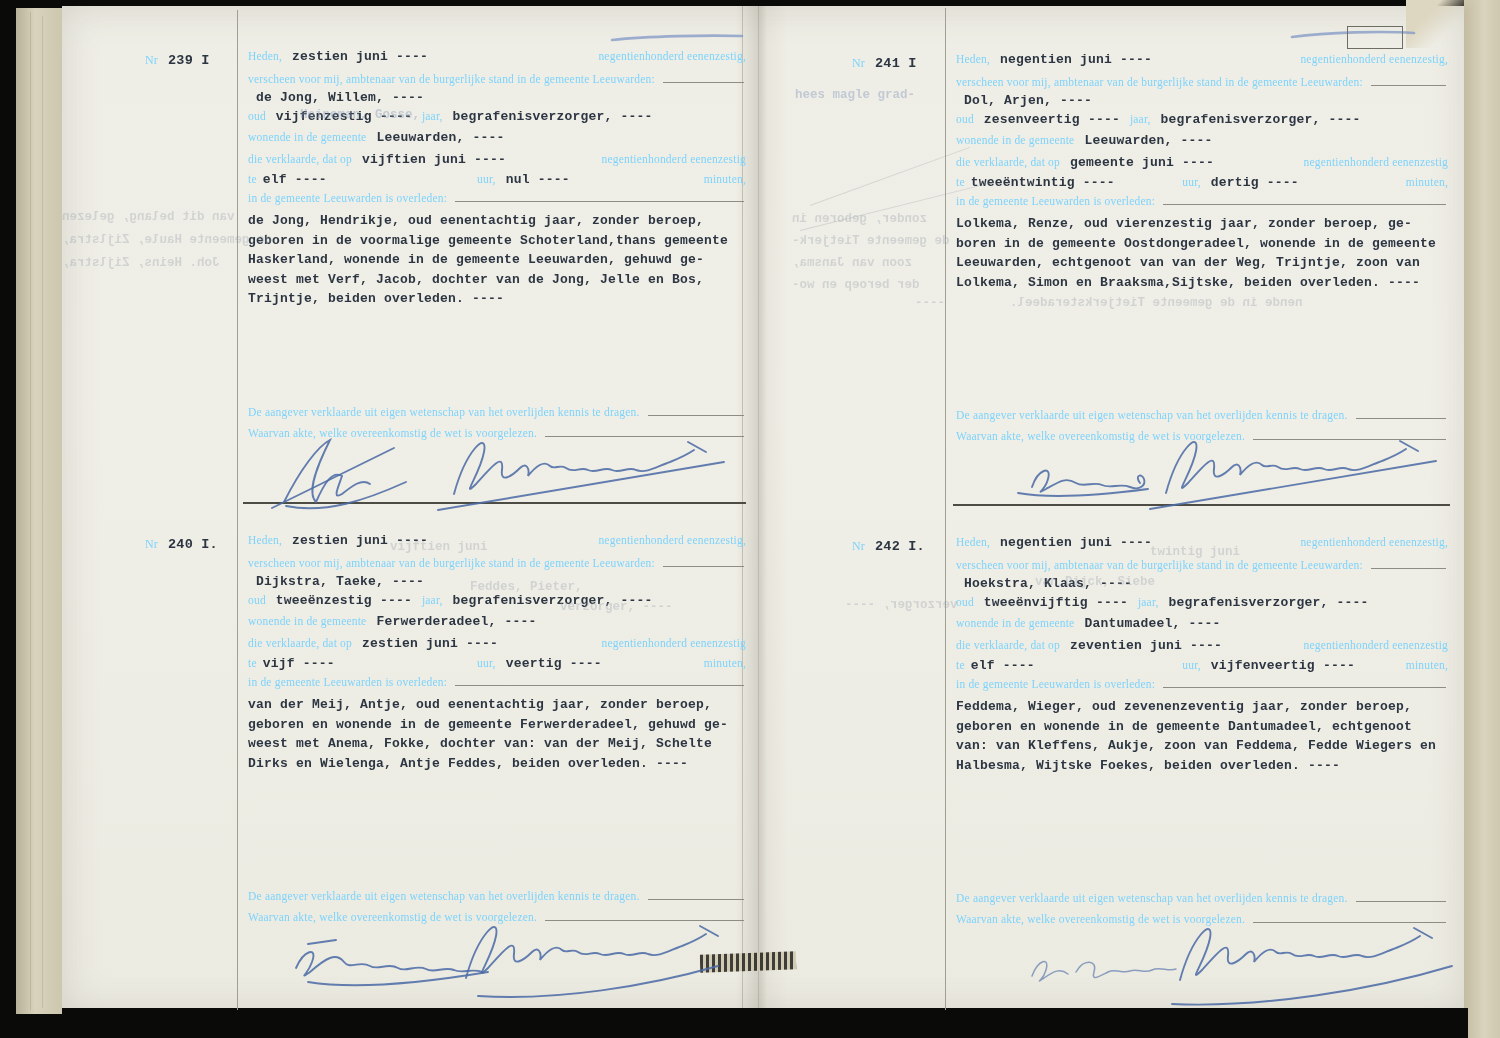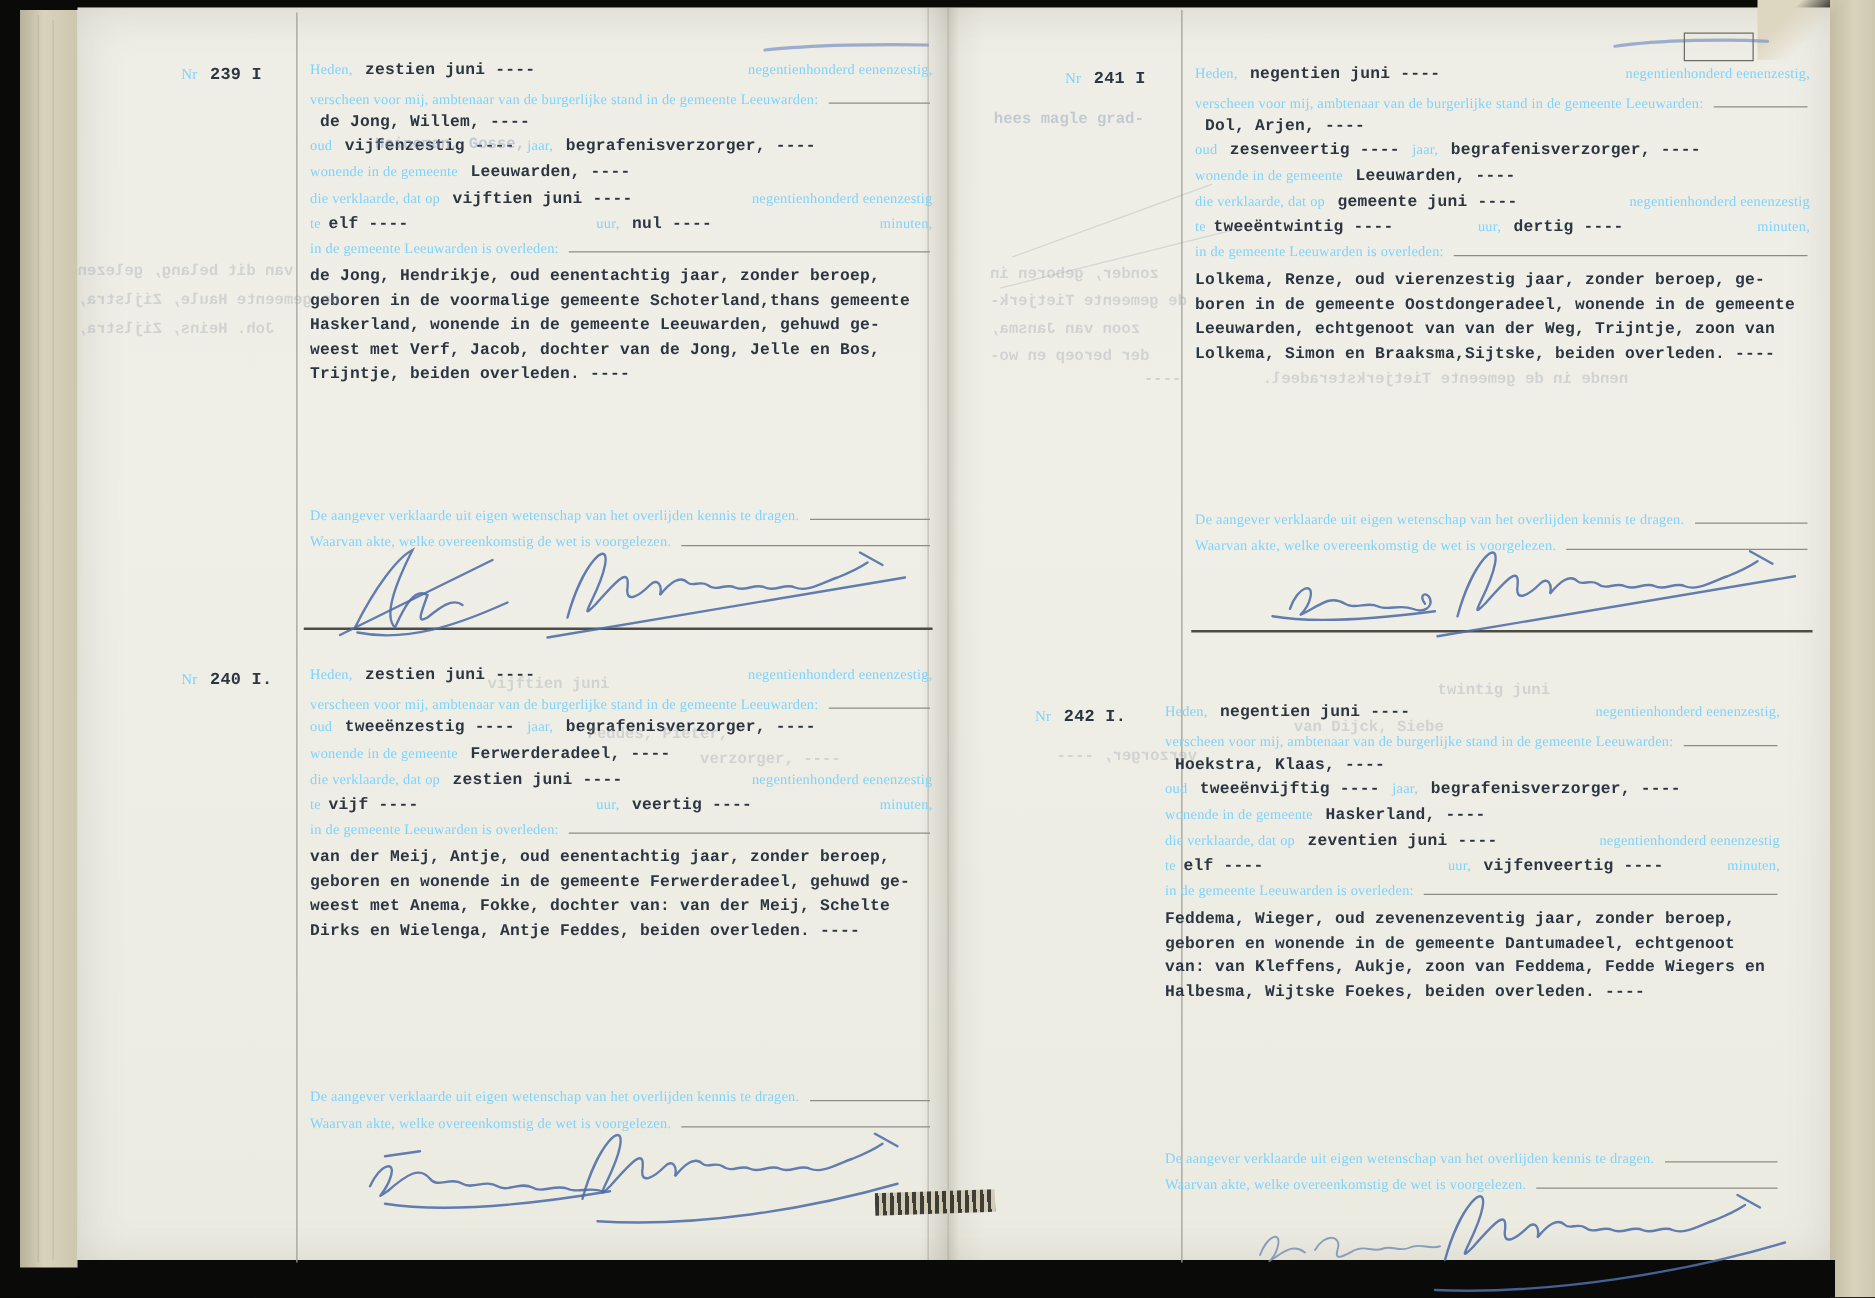--- a/index.html
+++ b/index.html
@@ -166,20 +166,23 @@
     </div>
     <div class="col" style="left:188px;top:2px;width:498px;">
       <div class="fl l1">
         <span><span class="print">Heden,</span><span class="gap10"></span><span class="mono">zestien juni ----</span></span>
         <span class="print">negentienhonderd eenenzestig,</span>
       </div>
       <div class="fl l2">
         <span class="print">verscheen voor mij, ambtenaar van de burgerlijke stand in de gemeente Leeuwarden:</span>
           <span class="tail"></span>
       </div>
+      <div class="fl l3">
+        <span class="mono">Dijkstra, Taeke, ----</span>
+      </div>
       <div class="fl l4">
         <span class="print">oud</span>
           <span class="gap10"></span>
           <span class="mono">tweeënzestig ----</span>
           <span class="gap10"></span>
           <span class="print">jaar,</span>
           <span class="gap10"></span>
           <span class="mono">begrafenisverzorger, ----</span>
       </div>
       <div class="fl l5">
@@ -289,21 +292,21 @@
         </svg>
         <svg class="ink" style="left:182px;top:-26px;" width="310" height="95" title="ambtenaar van de burgerlijke stand">
           <path d="M28,72 C40,28 62,8 58,30 C54,52 34,78 50,62 C66,44 78,30 76,48 C74,62 86,54 94,46 C100,40 104,46 102,54 C110,44 118,38 124,44 C128,48 134,42 140,46 C148,52 154,44 162,48 C170,52 178,44 186,48 C194,52 202,44 210,48 C220,52 232,44 244,40 C254,36 262,32 268,28"></path>
           <path d="M262,20 L280,30"></path>
           <path d="M12,88 L298,40"></path>
         </svg>
       </div>
     </div>
   </div>
 
-  <div class="record" style="left:756px;top:530px;width:688px;height:480px;margin-top:28px;">
+  <div class="record" style="left:780px;top:530px;width:688px;height:480px;">
     <div class="nr" style="left:72px;">
       <span class="print">Nr</span><span class="mono">242 I.</span>
     </div>
     <div class="col" style="left:176px;top:2px;width:492px;">
       <div class="fl l1">
         <span><span class="print">Heden,</span><span class="gap10"></span><span class="mono">negentien juni ----</span></span>
         <span class="print">negentienhonderd eenenzestig,</span>
       </div>
       <div class="fl l2">
         <span class="print">verscheen voor mij, ambtenaar van de burgerlijke stand in de gemeente Leeuwarden:</span>
@@ -317,21 +320,21 @@
           <span class="gap10"></span>
           <span class="mono">tweeënvijftig ----</span>
           <span class="gap10"></span>
           <span class="print">jaar,</span>
           <span class="gap10"></span>
           <span class="mono">begrafenisverzorger, ----</span>
       </div>
       <div class="fl l5">
         <span class="print">wonende in de gemeente</span>
           <span class="gap10"></span>
-          <span class="mono">Haskerland, ----</span>
+          <span class="mono">Dantumadeel, ----</span>
       </div>
       <div class="fl l6">
         <span><span class="print">die verklaarde, dat op</span><span class="gap10"></span><span class="mono">zeventien juni ----</span></span>
         <span class="print">negentienhonderd eenenzestig</span>
       </div>
       <div class="fl l7">
         <span class="sega"><span class="print">te</span><span class="gap6"></span><span class="mono">elf ----</span></span>
         <span class="segb"><span class="print">uur,</span><span class="gap10"></span><span class="mono">vijfenveertig ----</span></span>
         <span class="print">minuten,</span>
       </div>

